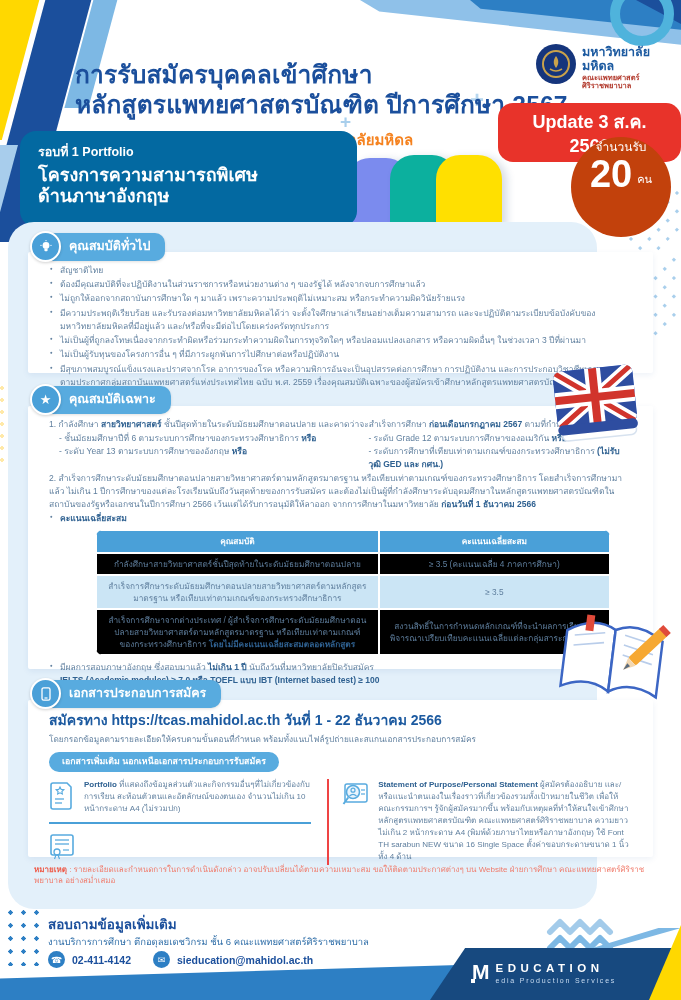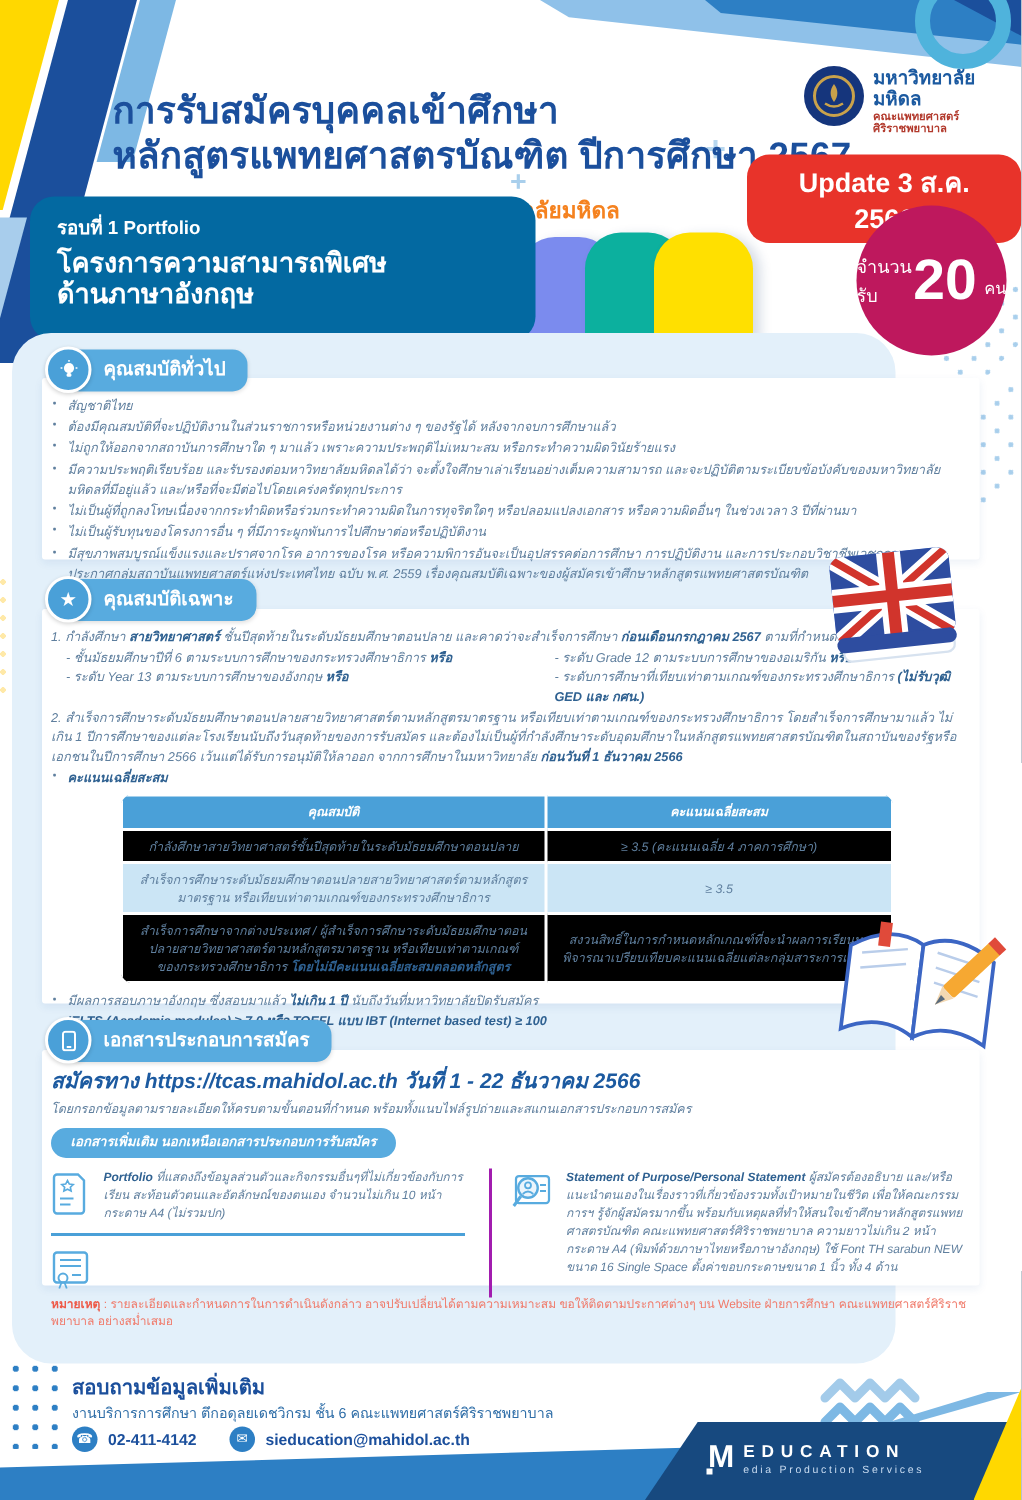--- a/index.html
+++ b/index.html
@@ -33,37 +33,37 @@
 
   
   .card-back{border-radius:24px 24px 0 0;box-shadow:5px 2px 8px rgba(30,60,110,.18);}
   .cb-purple{left:346px;top:158px;width:64px;height:68px;background:#7b8bee;z-index:1;}
   .cb-green{left:390px;top:155px;width:66px;height:71px;background:#0cb09e;z-index:2;}
   .cb-yellow{left:436px;top:155px;width:66px;height:71px;background:#ffe000;z-index:3;}
   .banner{left:20px;top:131px;width:337px;height:96px;background:#0369a1;border-radius:16px;z-index:4;
           padding:11px 18px;box-sizing:border-box;color:#fff;}
   .banner .round{font-size:12.5px;font-weight:600;}
   .banner .prog{font-size:18px;font-weight:800;line-height:1.16;margin-top:3px;}
-  .quota{left:571px;top:137px;width:100px;height:100px;border-radius:50%;background:#be185d;z-index:6;
-         display:flex;flex-direction:row;align-items:center;justify-content:flex-start;color:#fff;}
+  .quota{left:571px;top:137px;width:100px;height:100px;border-radius:50%;background:#c2410c;z-index:6;
+         display:flex;flex-direction:column;align-items:center;justify-content:flex-start;color:#fff;}
   .quota .ql{font-size:12px;}
   .quota .qrow{display:flex;align-items:flex-end;}
   .quota .qn{font-size:38px;font-weight:800;line-height:.95;}
   .quota .qu{font-size:11px;margin:0 0 4px 5px;}
 
   
   .main{left:8px;top:222px;width:589px;height:687px;background:#e3f0fa;border-radius:26px;z-index:5;}
   .section{position:absolute;display:flex;align-items:center;z-index:8;}
   .sec-icon{width:27px;height:27px;border-radius:50%;background:#4aa0d8;border:2px solid #fff;
             display:flex;align-items:center;justify-content:center;z-index:2;box-shadow:0 1px 3px rgba(0,0,0,.18);
             color:#fff;font-size:13px;}
   .sec-pill{margin-left:-13px;background:#58abdf;color:#fff;font-weight:700;font-size:12.5px;
             padding:3px 15px 5px 21px;border-radius:5px 10px 10px 5px;box-shadow:0 1px 3px rgba(0,0,0,.12);white-space:nowrap;}
   .card{position:absolute;background:#fff;border-radius:2px;box-shadow:0 2px 6px rgba(27,79,156,.08);
-        padding:10px 6px;box-sizing:border-box;font-size:8.5px;color:#5f7f9e;line-height:1.52;font-style:italic;}
+        padding:10px 21px;box-sizing:border-box;font-size:8.5px;color:#5f7f9e;line-height:1.52;}
   .b{position:relative;padding-left:11px;margin:1.5px 0;}
   .b::before{content:"●";position:absolute;left:1px;top:2px;font-size:4.5px;color:#5f7f9e;}
   .em{font-weight:700;color:#2f6191;}
   .num{margin:1.5px 0;}
   .two-col{display:flex;}
   .two-col .lcol{width:54%;}
   .two-col .rcol{width:46%;}
 
   
   .tbl-wrap{margin:4px 0 5px 46px;width:516px;border-radius:10px;overflow:hidden;}
@@ -72,21 +72,21 @@
   td{padding:4px 10px;text-align:center;color:#5f7f9e;vertical-align:middle;border:2px solid #fff;line-height:1.45;}
   tr.r1 td,tr.r3 td{background:#000000;}
   tr.r2 td{background:#cbe5f5;}
 
   
   .apply{font-size:14px;font-weight:800;color:#1c5aa0;}
   .apply-detail{font-size:8.3px;margin-top:2px;}
   .extra-pill{display:inline-block;background:#58abdf;color:#fff;font-size:8.8px;font-weight:700;
               padding:3px 13px 4px;border-radius:12px;margin:6px 0 7px;}
   .doc-cols{display:flex;}
-  .doc-left{width:47%;padding-right:10px;border-right:2px solid #a21caf;}
+  .doc-left{width:47%;padding-right:10px;border-right:2px solid #ef4444;}
   .doc-right{width:53%;padding-left:12px;box-sizing:border-box;}
   .doc-item{display:flex;gap:9px;align-items:flex-start;font-size:8px;line-height:1.5;}
   .doc-ic{flex:none;margin-top:2px;}
   .hdiv{border-top:2px solid #4aa0d8;margin:7px 6px 7px 0;}
   .remark{position:absolute;font-size:8px;color:#f07a6a;line-height:1.4;}
   .remark .rb{font-weight:800;color:#ee5a48;}
 
   
   .f-head{left:48px;top:913px;font-size:13.5px;font-weight:800;color:#1b4f9c;}
   .f-addr{left:48px;top:934px;font-size:9.5px;color:#2f6ea8;}

